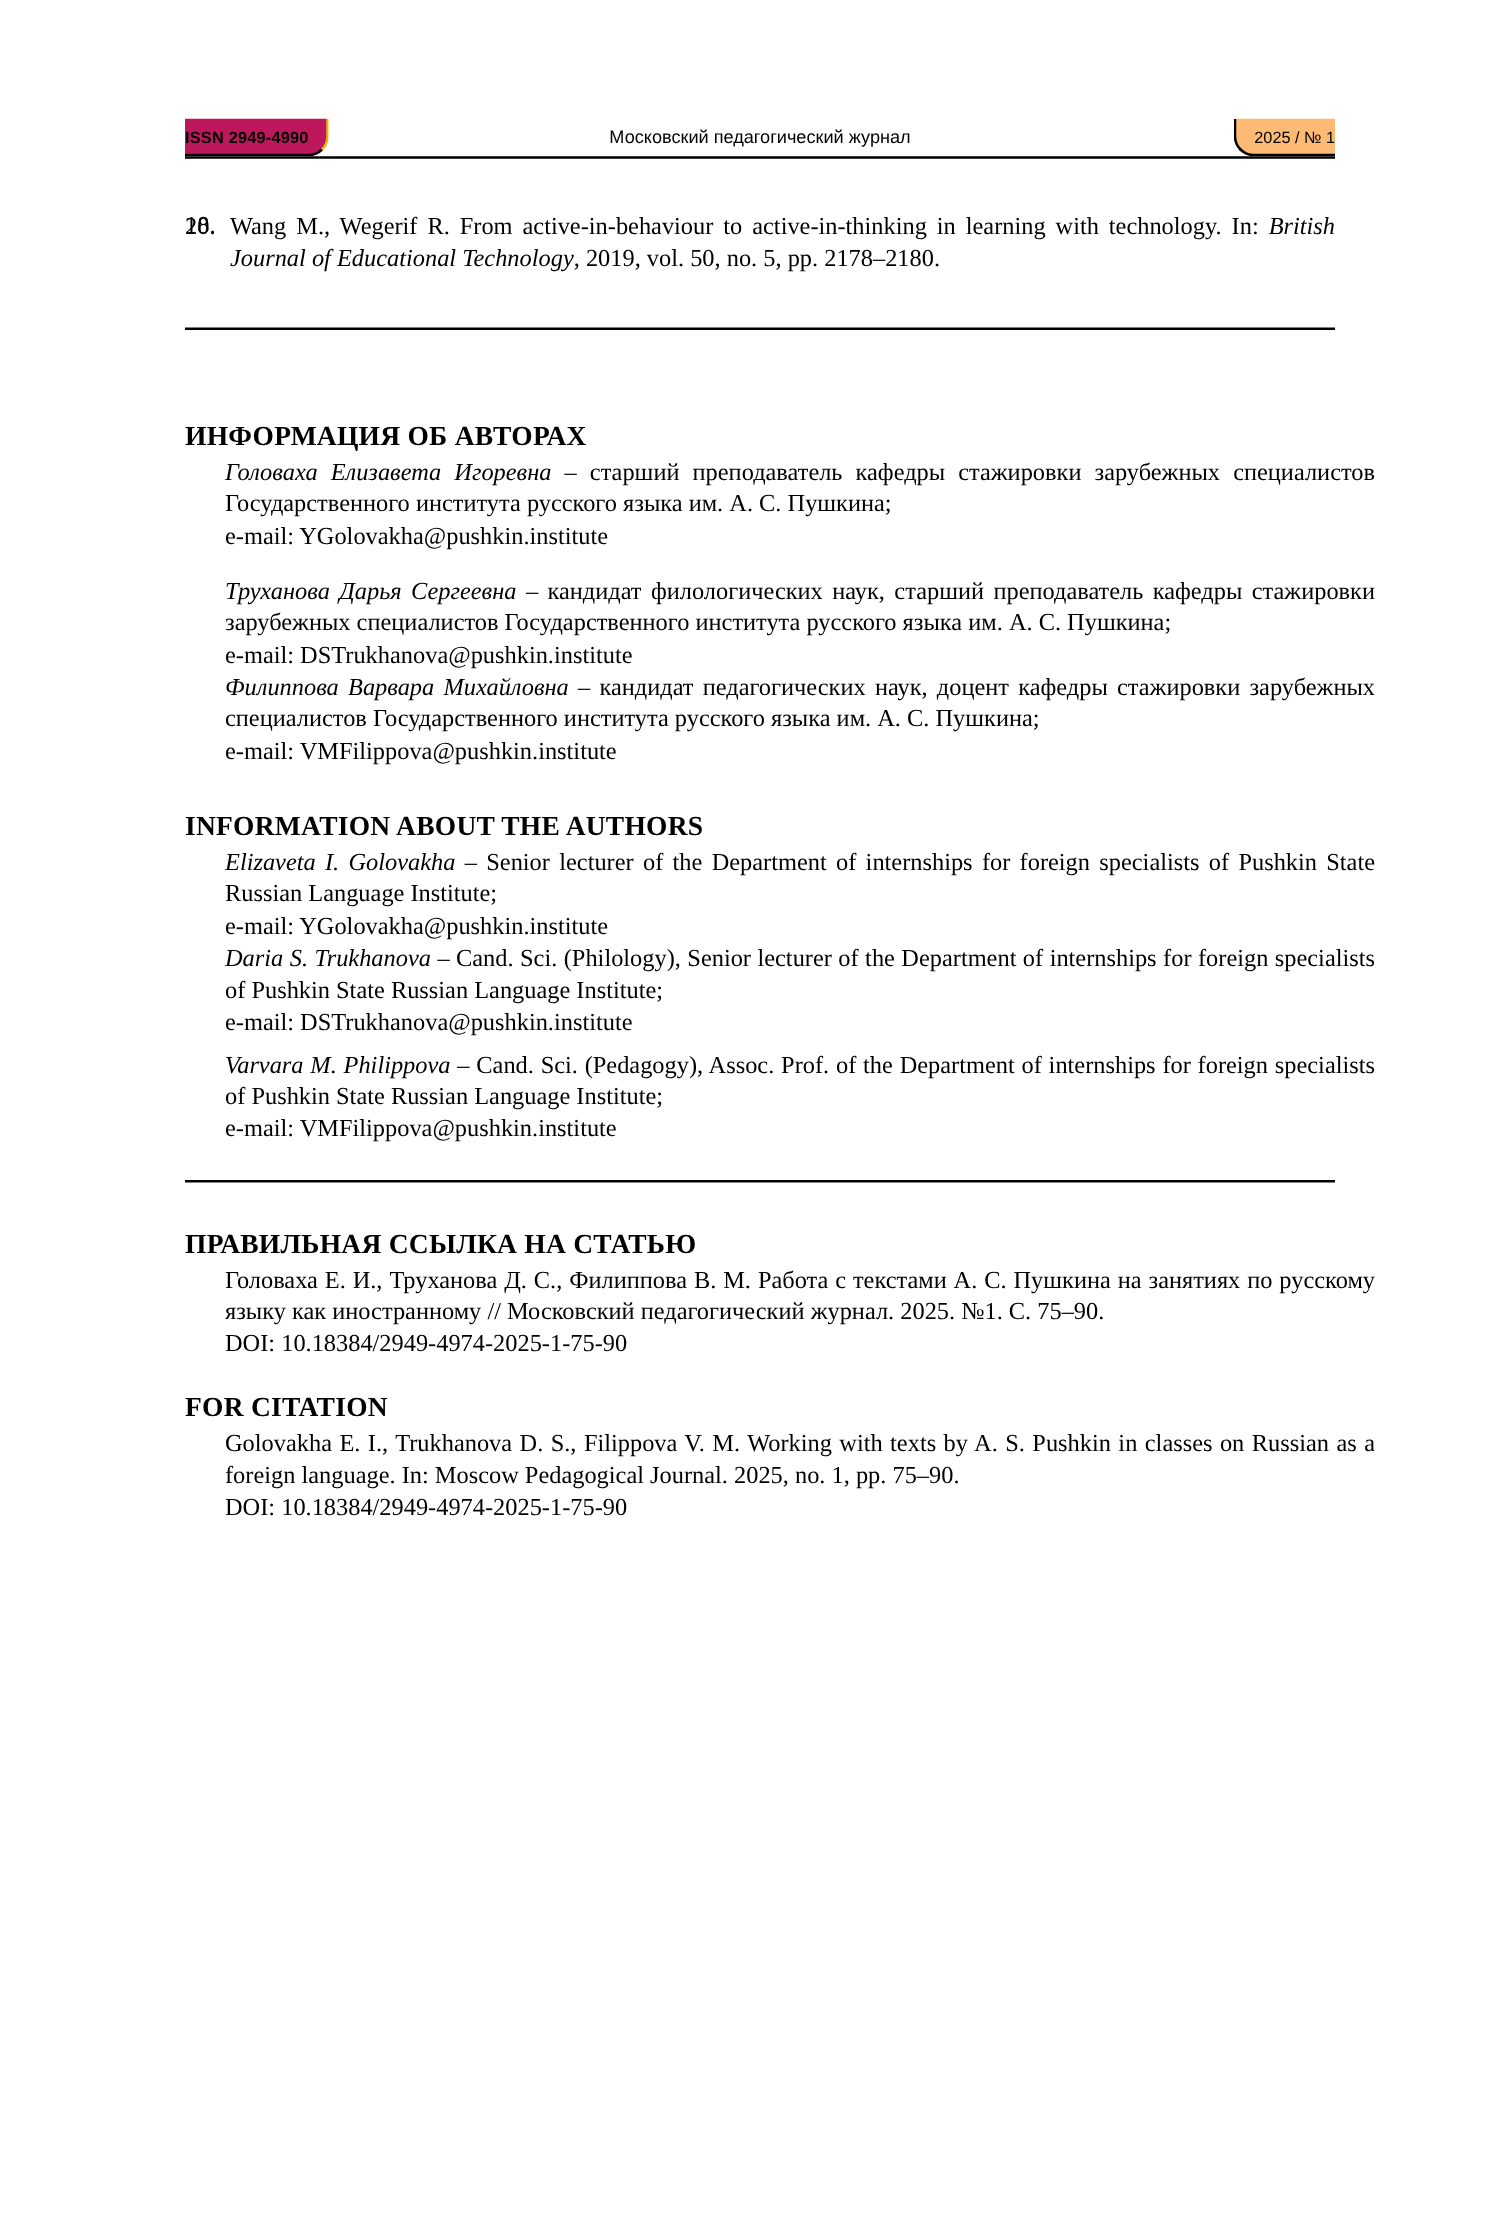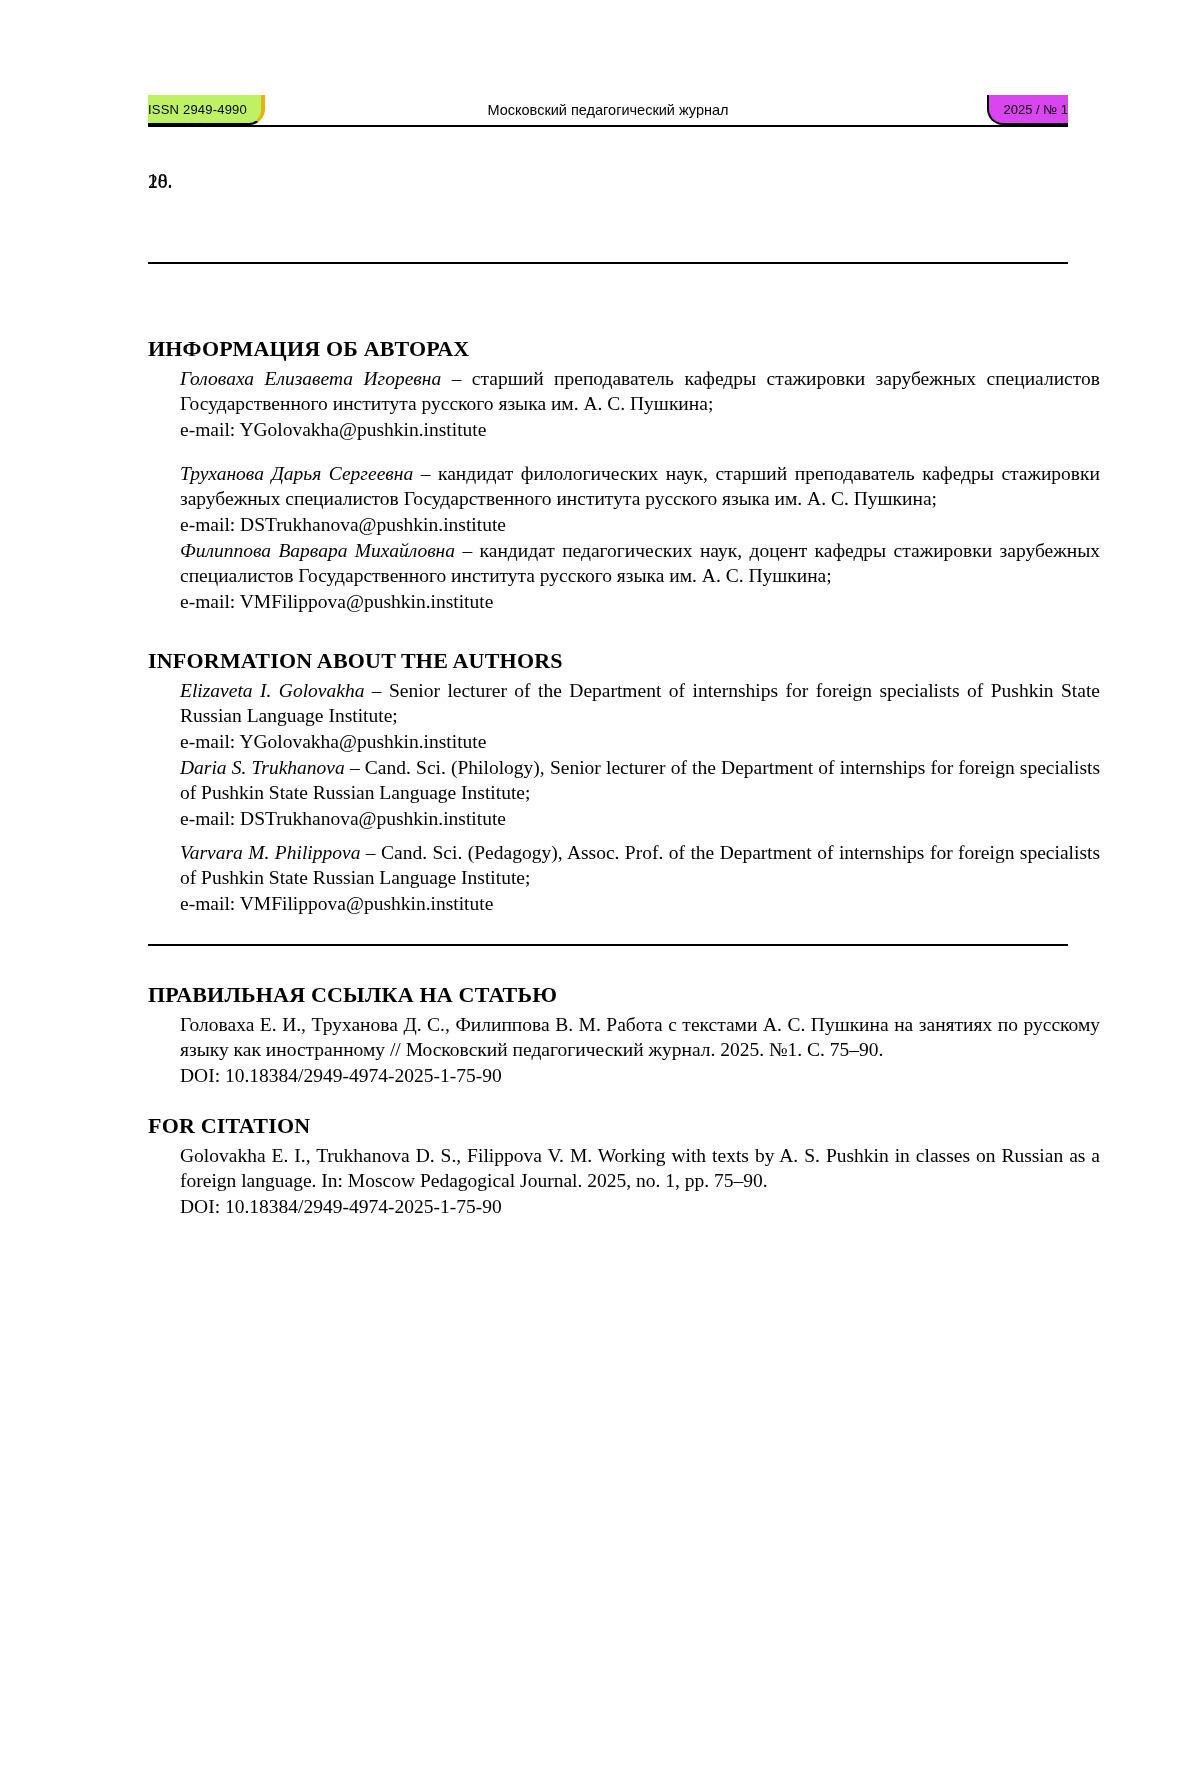--- a/index.html
+++ b/index.html
@@ -37,28 +37,29 @@
     top: 30px;
     width: 920px;
     height: 2px;
     background: #000;
   }
   .issn-box {
     position: absolute;
     left: 0;
     top: 0;
     height: 30px;
-    background: #bef264;
-    border-right: 4px solid #eab308;
+    background: #be185d;
+    border-right: 2px solid #eab308;
     border-bottom: 2px solid #000;
     border-bottom-right-radius: 16px;
     padding: 0 14px 0 0;
     display: flex;
     align-items: center;
     box-sizing: border-box;
+    font-weight: bold;
   }
   .issn-text {
     font-family: "Liberation Sans", sans-serif;
     font-size: 13px;
     letter-spacing: 0.2px;
     white-space: nowrap;
   }
   .runhead-center {
     position: absolute;
     left: 0;
@@ -69,21 +70,21 @@
     align-items: center;
     justify-content: center;
     font-family: "Liberation Sans", sans-serif;
     font-size: 14.5px;
   }
   .issue-box {
     position: absolute;
     right: 0;
     top: 0;
     height: 30px;
-    background: #d946ef;
+    background: #fdba74;
     border-left: 2px solid #000;
     border-bottom: 2px solid #000;
     border-bottom-left-radius: 16px;
     padding: 0 0 0 14px;
     display: flex;
     align-items: center;
     box-sizing: border-box;
   }
   .issue-text {
     font-family: "Liberation Sans", sans-serif;
@@ -211,20 +212,21 @@
       <span class="issue-text">2025 / № 1</span>
     </div>
   </div>
 
   <div class="ref-list">
     <div class="ref-item">
       <span class="ref-num">18.</span>
     </div>
     <div class="ref-item">
       <span class="ref-num">20.</span>
+      <span>Wang M., Wegerif R. From active-in-behaviour to active-in-thinking in learning with technology. In: <span class="it">British Journal of Educational Technology</span>, 2019, vol. 50, no. 5, pp. 2178–2180.</span>
     </div>
   </div>
 
   <div class="hr" style="top: 262px;"></div>
 
   <div class="sec-title" style="top: 336px;">ИНФОРМАЦИЯ ОБ АВТОРАХ</div>
   <div class="para" style="top: 366px;"><span class="it">Головаха Елизавета Игоревна</span> – старший преподаватель кафедры стажировки зарубежных специалистов Государственного института русского языка им. А. С. Пушкина;<br>e-mail: YGolovakha@pushkin.institute</div>
   <div class="para" style="top: 461px;"><span class="it">Труханова Дарья Сергеевна</span> – кандидат филологических наук, старший преподаватель кафедры стажировки зарубежных специалистов Государственного института русского языка им. А. С. Пушкина;<br>e-mail: DSTrukhanova@pushkin.institute</div>
   <div class="para" style="top: 538px;"><span class="it">Филиппова Варвара Михайловна</span> – кандидат педагогических наук, доцент кафедры стажировки зарубежных специалистов Государственного института русского языка им. А. С. Пушкина;<br>e-mail: VMFilippova@pushkin.institute</div>
 

